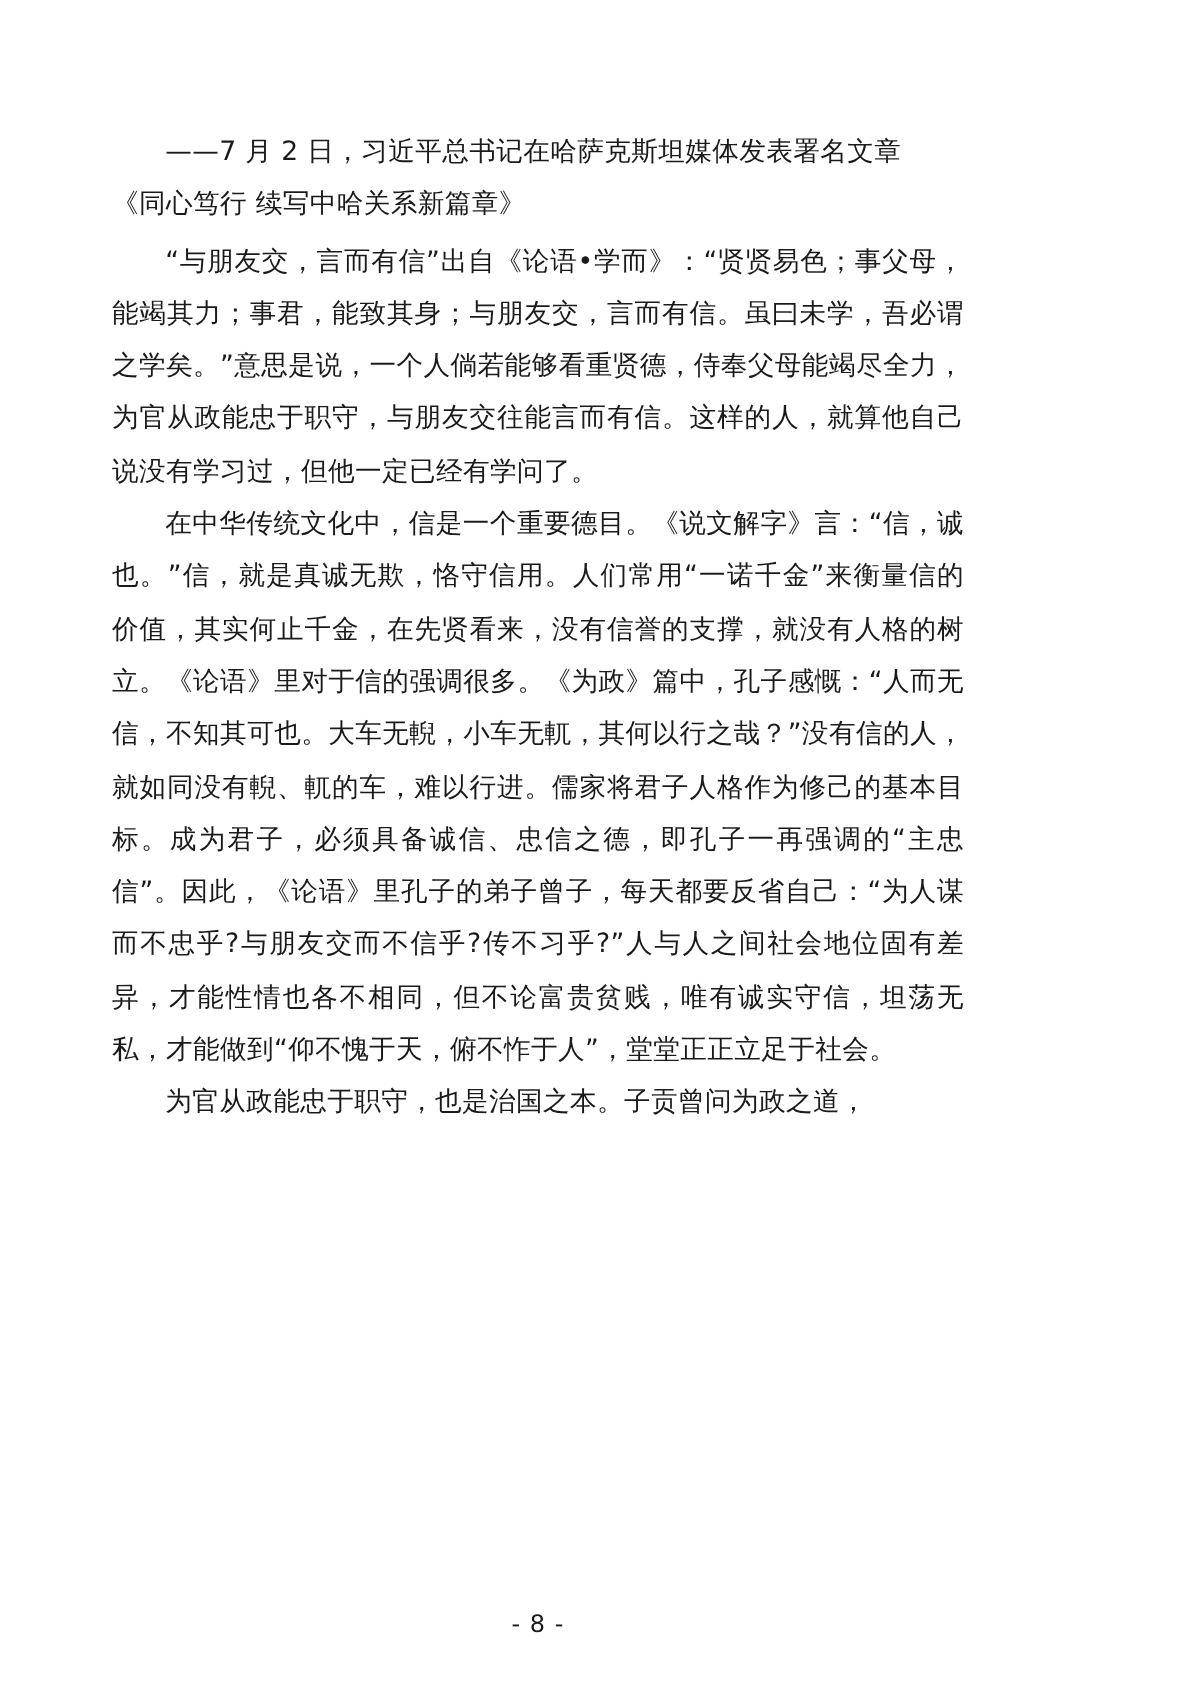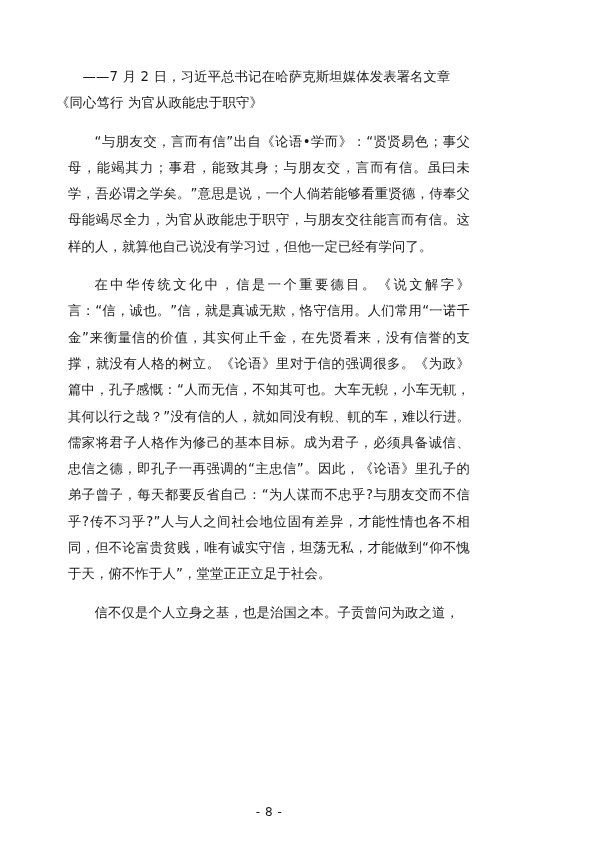--- a/index.html
+++ b/index.html
@@ -22,21 +22,21 @@
     background: #fff;
   }
   .doc-body {
     font-size: 13.3px;
     line-height: 26.3px;
     text-align: justify;
     text-justify: inter-ideograph;
     letter-spacing: 0.2px;
   }
   .para {
-    margin: 12px;
+    margin: 0;
     text-indent: 2em;
     text-align: justify;
     text-justify: inter-ideograph;
   }
   .source-block {
     margin: 0 0 2px 0;
   }
   .source-line-1 {
     margin: 0;
     text-indent: 2em;
@@ -60,24 +60,24 @@
 </style>
 </head>
 <body>
 
 <div class="page">
 
   <div class="doc-body">
 
     <div class="source-block">
       <p class="source-line-1">——7 月 2 日，习近平总书记在哈萨克斯坦媒体发表署名文章</p>
-      <p class="source-line-2">《同心笃行 为官从政能忠于职守》</p>
+      <p class="source-line-2">《同心笃行 续写中哈关系新篇章》</p>
     </div>
 
     <p class="para">“与朋友交，言而有信”出自《论语•学而》：“贤贤易色；事父母，能竭其力；事君，能致其身；与朋友交，言而有信。虽曰未学，吾必谓之学矣。”意思是说，一个人倘若能够看重贤德，侍奉父母能竭尽全力，为官从政能忠于职守，与朋友交往能言而有信。这样的人，就算他自己说没有学习过，但他一定已经有学问了。</p>
     <p class="para">在中华传统文化中，信是一个重要德目。《说文解字》言：“信，诚也。”信，就是真诚无欺，恪守信用。人们常用“一诺千金”来衡量信的价值，其实何止千金，在先贤看来，没有信誉的支撑，就没有人格的树立。《论语》里对于信的强调很多。《为政》篇中，孔子感慨：“人而无信，不知其可也。大车无輗，小车无軏，其何以行之哉？”没有信的人，就如同没有輗、軏的车，难以行进。儒家将君子人格作为修己的基本目标。成为君子，必须具备诚信、忠信之德，即孔子一再强调的“主忠信”。因此，《论语》里孔子的弟子曾子，每天都要反省自己：“为人谋而不忠乎?与朋友交而不信乎?传不习乎?”人与人之间社会地位固有差异，才能性情也各不相同，但不论富贵贫贱，唯有诚实守信，坦荡无私，才能做到“仰不愧于天，俯不怍于人”，堂堂正正立足于社会。</p>
-    <p class="para">信不仅是个人立身之基，也是治国之本。子贡曾问为政之道，</p>
+    <p class="para">为官从政能忠于职守，也是治国之本。子贡曾问为政之道，</p>
 
   </div>
 
   <div class="footer">- 8 -</div>
 
 </div>
 
 </body></html>

